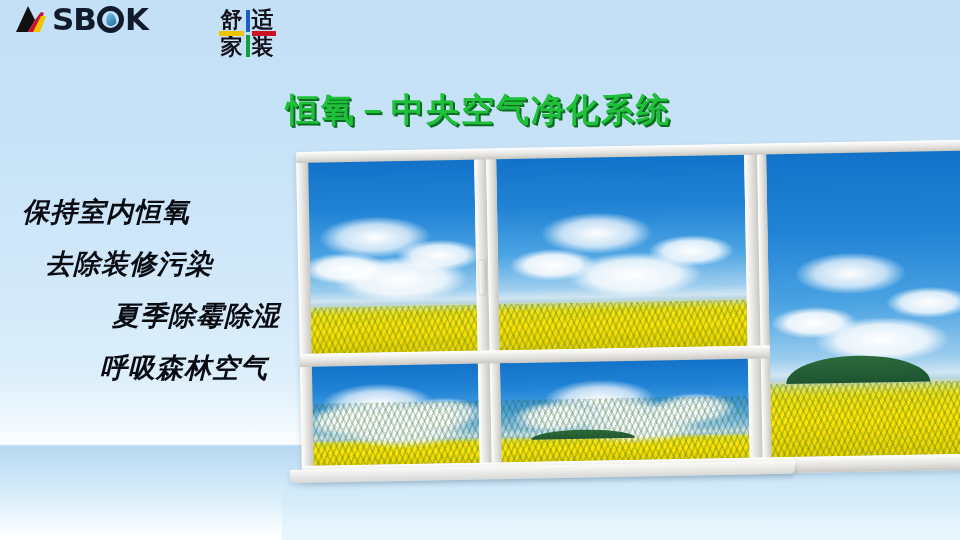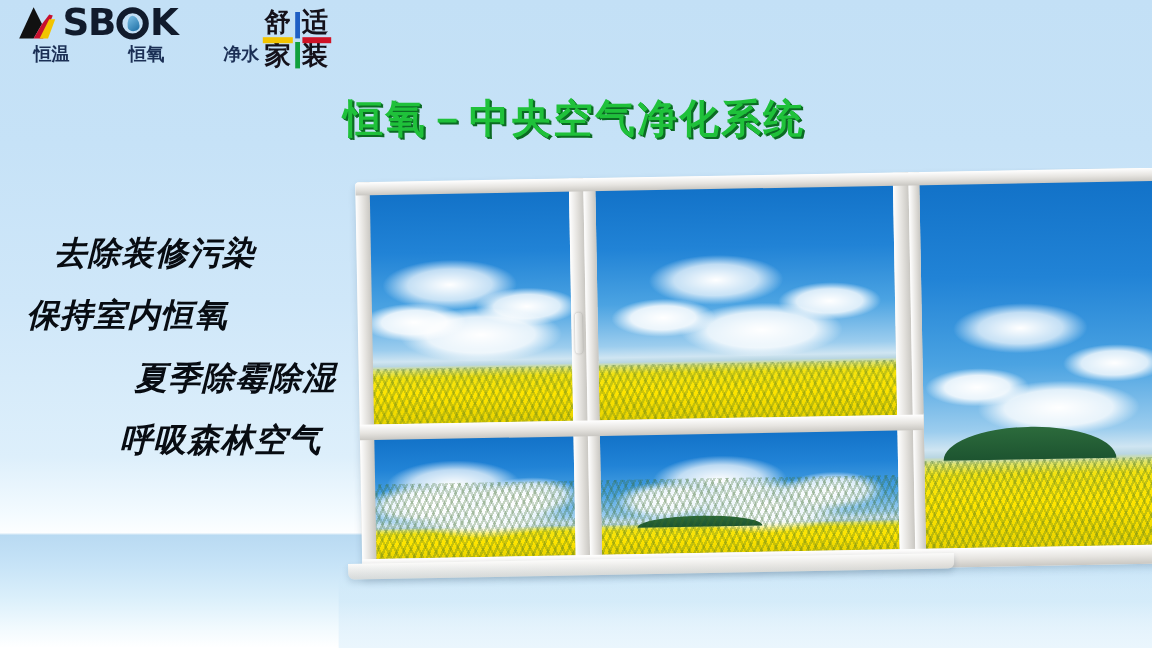--- a/index.html
+++ b/index.html
@@ -70,21 +70,21 @@
     font-family: "DejaVu Sans", sans-serif; line-height: 1;
   }
   .bar { position: absolute; }
   .bar-blue   { left: 30px; top: 4px;  width: 4px;  height: 22px; background:#1f5fc4; }
   .bar-green  { left: 30px; top: 29px; width: 4px;  height: 22px; background:#11a03d; }
   .bar-yellow { left: 3px;  top: 25px; width: 25px; height: 5px;  background:#f2c400; }
   .bar-red    { left: 36px; top: 25px; width: 24px; height: 5px;  background:#cf1326; }
 
   
   .page-title {
-    position: absolute; left: 286px; top: 77px;
+    position: absolute; left: 286px; top: 88px;
     font-size: 33px; font-weight: bold;
     font-family: "DejaVu Sans", sans-serif;
     color: #1fc13a; letter-spacing: 2px;
     text-shadow: 2px 2px 0 #0b6b23, 1px 1px 0 #138c2c;
     white-space: nowrap;
   }
 
   
   .bullets {
     position: absolute; left: 0px; top: 186px;
@@ -203,43 +203,38 @@
         <polygon points="14,28 21,16 27,8 30,9 22,28" fill="#c8102e"></polygon>
         <polygon points="19,28 27,12 32,12 26,28" fill="#f2c400"></polygon>
       </svg>
       <span class="sbok-word">
         <span>SB</span>
         <span class="sbok-o"></span>
         <span>K</span>
       </span>
     </div>
 
-    <div class="sub-row">
-      <span>恒温</span>
-      <span>恒氧</span>
-      <span>净水</span>
-    </div>
 
     <div class="sq-logo">
       <div class="cell">舒</div>
       <div class="cell">适</div>
       <div class="cell">家</div>
       <div class="cell">装</div>
       <span class="bar bar-blue"></span>
       <span class="bar bar-green"></span>
       <span class="bar bar-yellow"></span>
       <span class="bar bar-red"></span>
     </div>
   </div>
 
   <div class="page-title">恒氧－中央空气净化系统</div>
 
   <div class="bullets">
+    <div class="bullet i0">保持室内恒氧</div>
     <div class="bullet i1">去除装修污染</div>
-    <div class="bullet i0">保持室内恒氧</div>
     <div class="bullet i2">夏季除霉除湿</div>
     <div class="bullet i3">呼吸森林空气</div>
   </div>
 
   <div class="photo">
 
     <div class="win-wrap">
       <div class="win-frame">
 
         <div class="glass" style="left:10px; top:10px; width:168px; height:192px;">

